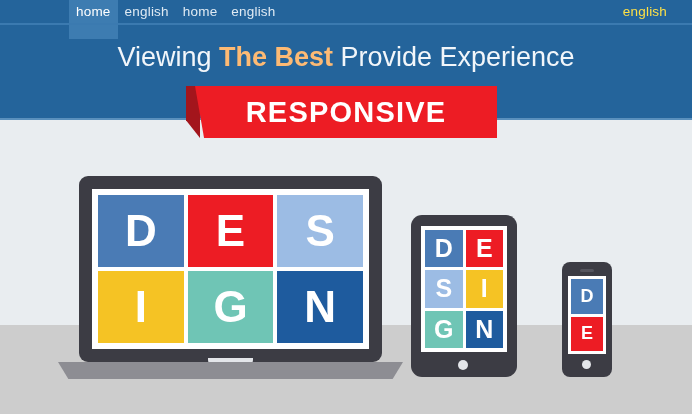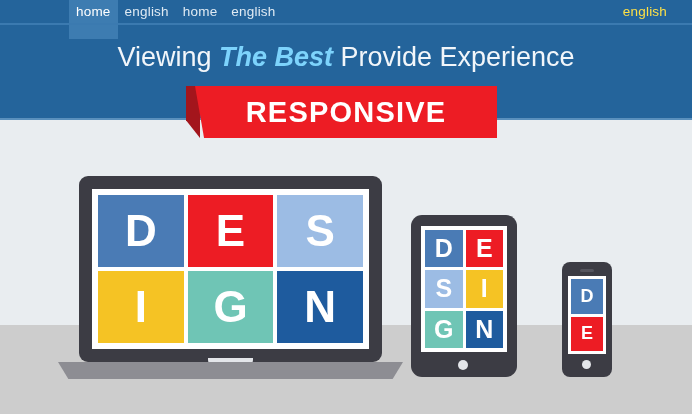--- a/index.html
+++ b/index.html
@@ -30,21 +30,21 @@
   .nav-lang{
     position:absolute;right:25px;top:0;height:23px;line-height:23px;
     color:#fde047;font-size:13.5px;letter-spacing:.2px;cursor:pointer;
   }
 
   
   .headline{
     position:absolute;left:0;top:41px;width:692px;text-align:center;
     color:#f2f6fa;font-size:27px;line-height:32px;white-space:nowrap;
   }
-  .headline .em{font-weight:bold;font-style:italic;color:#7dd3fc;}
+  .headline .em{font-weight:bold;color:#fdba74;}
 
   
   .ribbon{position:absolute;left:186px;top:86px;width:260px;height:52px;}
   .ribbon-tail{position:absolute;top:0;width:14px;height:52px;}
   .ribbon-tail.l{left:0;background:#a3151c;
     clip-path:polygon(0 0,100% 0,100% 100%,100% 100%,0 66%);}
   .ribbon-tail.r{right:0;background:#a3151c;
     clip-path:polygon(0 0,100% 0,100% 66%,0 100%,0 100%);}
   .ribbon-body{
     position:absolute;left:9px;top:0;width:302px;height:52px;background:#ed1c24;

